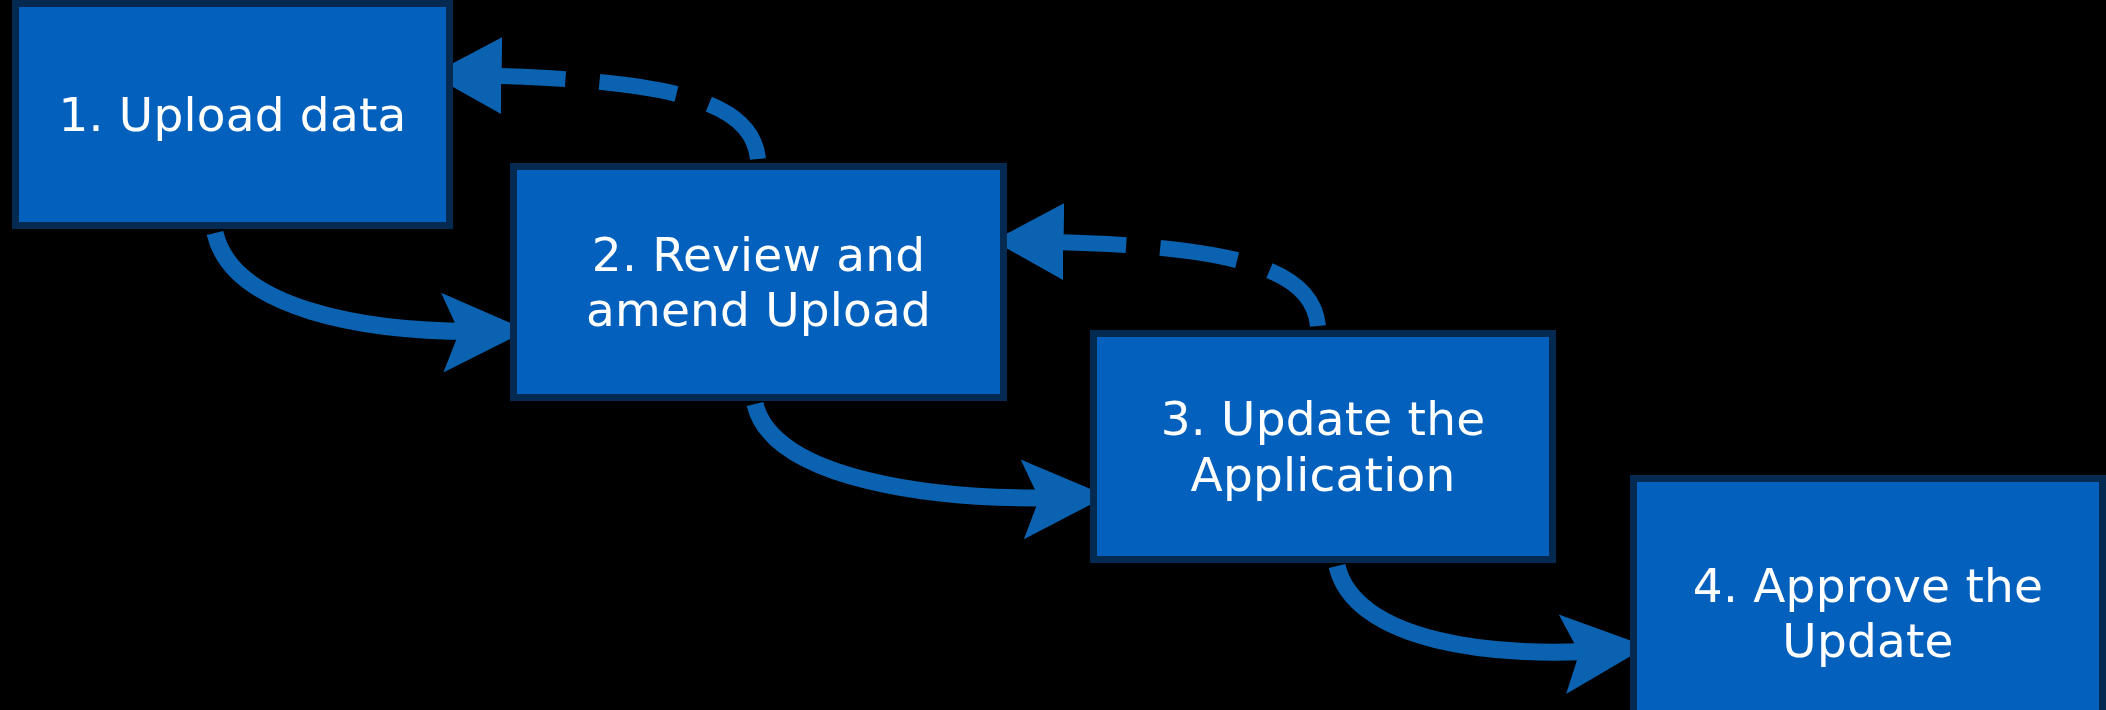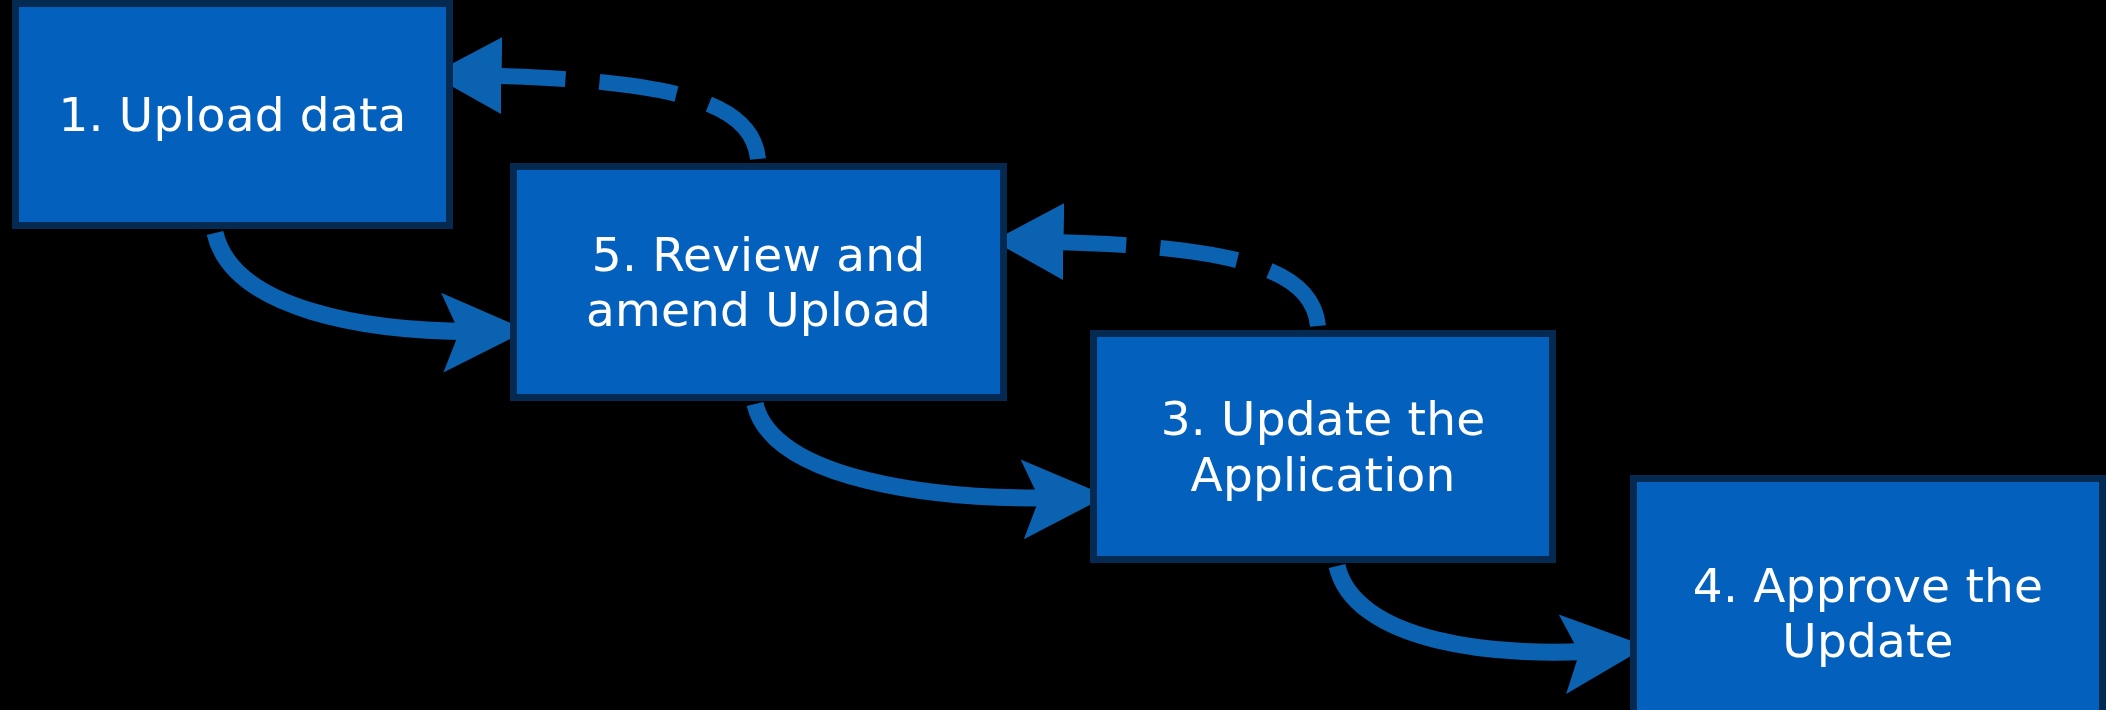--- a/index.html
+++ b/index.html
@@ -90,21 +90,21 @@
     <g>
       <path d="M 1337,566 C 1354,640 1490,661 1620,649" fill="none" stroke="#0a62b0" stroke-width="17" stroke-linecap="butt" marker-end="url(#head-solid)"></path>
     </g>
   </svg>
 
   <div class="node" id="node-1">
     <span>1. Upload data</span>
   </div>
 
   <div class="node" id="node-2">
-    <span>5. Review and
+    <span>2. Review and
 amend Upload</span>
   </div>
 
   <div class="node" id="node-3">
     <span>3. Update the
 Application</span>
   </div>
 
   <div class="node" id="node-4">
     <span>4. Approve the

